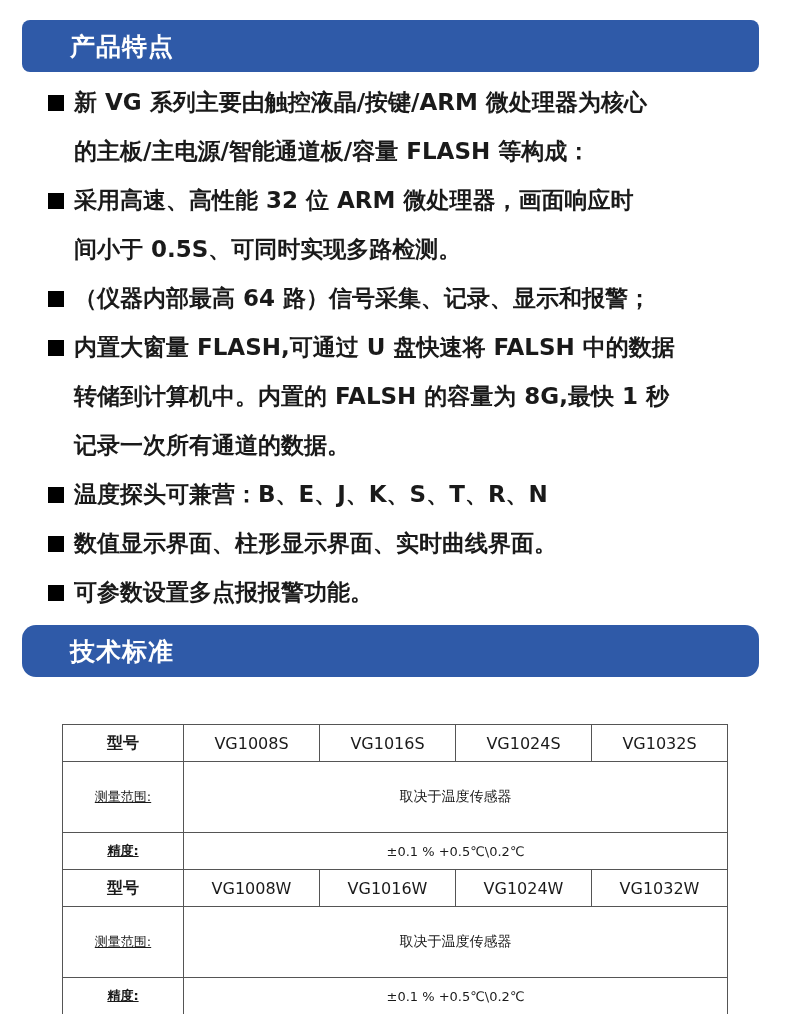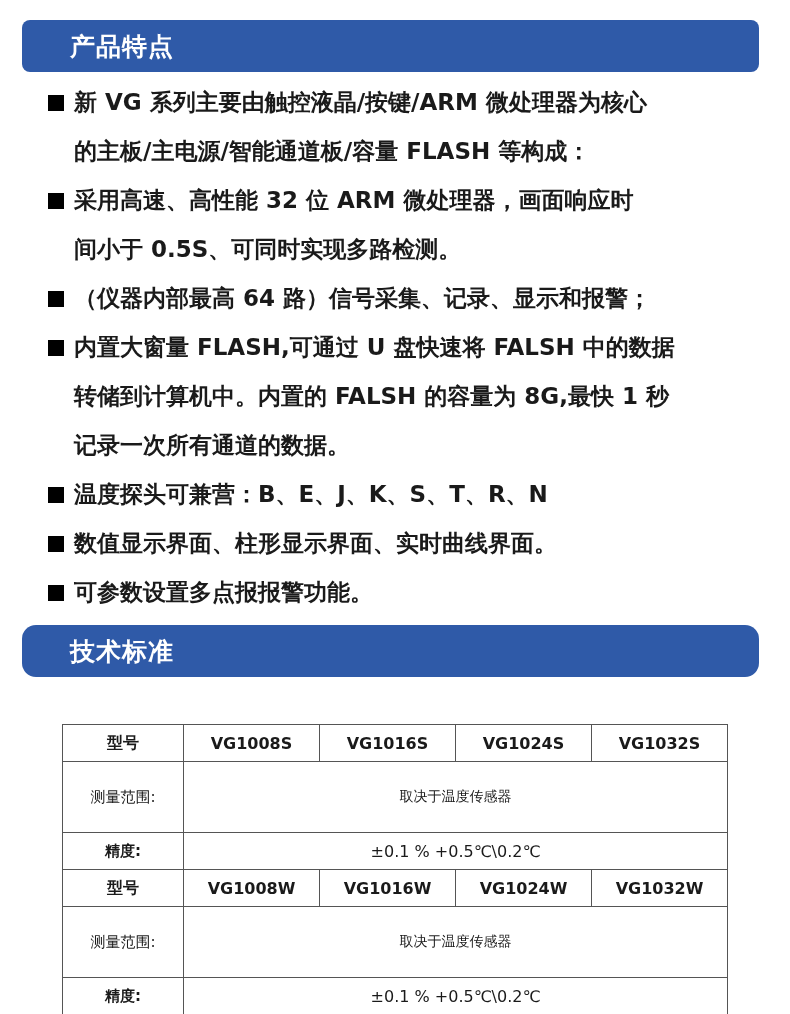--- a/index.html
+++ b/index.html
@@ -10,26 +10,26 @@
                  padding-left: 48px; display: flex; align-items: center; }
   .section-bar .title { color: #ffffff; font-size: 25px; font-weight: bold; letter-spacing: 1px; }
   #bar1 { top: 20px; }
   #bar2 { top: 625px; border-radius: 14px; }
   .features { position: absolute; left: 44px; top: 78px; width: 720px; }
   .feat { position: relative; font-size: 23px; line-height: 49px; padding-left: 30px; white-space: nowrap; font-weight: bold; }
   .feat .bullet { position: absolute; left: 4px; top: 17px; width: 16px; height: 16px; background: #000; }
   .spec { position: absolute; left: 62px; top: 704px; width: 666px; border-collapse: collapse;
           font-family: "DejaVu Sans", sans-serif; margin-top: 20px; }
   .spec td { border: 1.5px solid #555; text-align: center; padding: 0; }
-  .spec .hdr td { height: 36px; font-weight: bold; font-size: 16px; }
+  .spec .hdr td { height: 36px; font-weight: normal; font-size: 16px; }
   .spec .label { width: 120px; font-size: 15px; }
   .spec .hdr .label { font-weight: bold; }
   .spec .range td { height: 70px; font-size: 14px; }
-  .spec .acc td { height: 36px; font-size: 16px; }
-  .spec .range .label, .spec .acc .label { font-size: 15px; }
+  .spec .acc td { height: 36px; font-size: 13px; }
+  .spec .range .label, .spec .acc .label { font-size: 13px; text-decoration: underline; }
   .spec .acc .label { font-weight: bold; }
 </style>
 </head>
 <body>
 
 <div class="section-bar" id="bar1">
   <span class="title">产品特点</span>
 </div>
 
 <div class="features">

